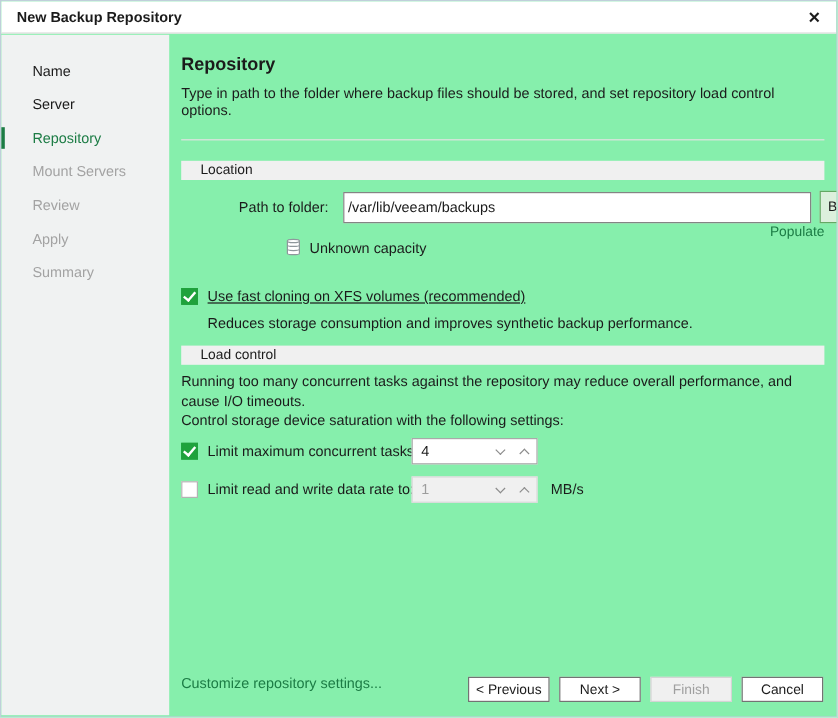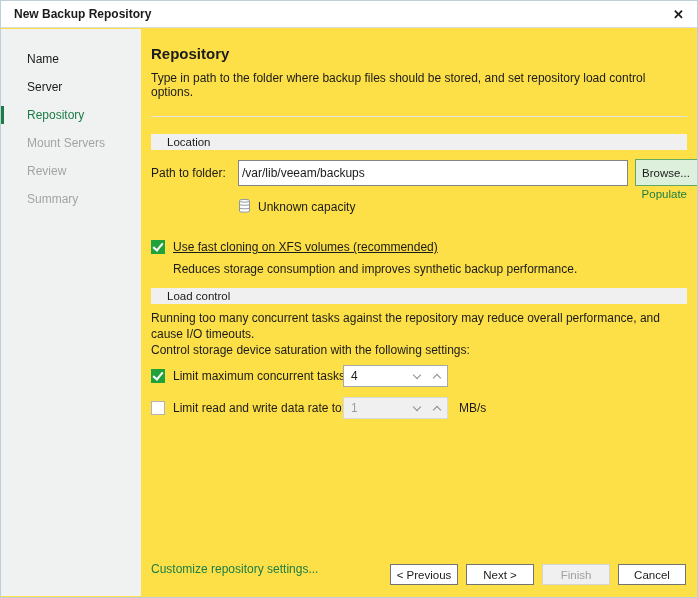--- a/index.html
+++ b/index.html
@@ -1,19 +1,19 @@
 <!DOCTYPE html>
 <html><head>
 <meta charset="utf-8">
 <style>
   * { margin:0; padding:0; box-sizing:border-box; }
   body { background:#ffffff; font-family:"Liberation Sans", sans-serif; }
   .dialog {
     position:relative; width:698px; height:598px;
-    background:#fde047; border:1px solid #bfcfda; overflow:hidden;
+    background:#86efac; border:1px solid #bfcfda; overflow:hidden;
     font-size:12px; color:#1b1b1b;
   }
   
   .titlebar {
     position:absolute; top:0; left:0; right:0; height:27px;
     display:flex; align-items:center; padding:0 13px;
     border-bottom:1px solid #dcdcdc; background:#fff;
   }
   .titlebar .title { font-weight:bold; font-size:12px; }
   .close-btn {
@@ -41,21 +41,21 @@
           padding:16px 10px 0 10px; }
   h1.heading { font-size:15px; font-weight:bold; color:#1b1b1b; }
   .subtitle { margin-top:9px; line-height:14px; }
   .top-divider { margin-top:17px; border-top:1px solid #e3e3e3; }
   .section-bar {
     margin-top:17px; height:16px; line-height:16px; padding-left:16px;
     background:#f0f0f0; color:#1b1b1b; font-size:11.5px;
   }
   .section-bar.load { margin-top:12px; }
   
-  .path-row { position:relative; margin-top:11px; display:flex; align-items:center; height:24px; }
+  .path-row { position:relative; margin-top:11px; display:flex; align-items:center; height:24px;margin-left:48px; }
   .path-label { width:87px; flex:none; }
   .path-input {
     width:390px; height:26px; border:1px solid #848484; background:#fff;
     padding:0 3px; font-family:"Liberation Sans", sans-serif; font-size:12px; color:#1b1b1b; outline:none;
   }
   .browse-btn {
     position:absolute; left:484px; top:-2px; width:70px; height:27px;
     background:#dcf0dc; border:1px solid #63a963; color:#1b1b1b;
     font-size:11.5px; display:flex; align-items:center; justify-content:flex-start;
     padding-left:6px; cursor:pointer;
@@ -116,20 +116,21 @@
     <span class="title">New Backup Repository</span>
     <span class="close-btn">✕</span>
   </div>
 
   <div class="sidebar">
     <div class="nav-item completed">Name</div>
     <div class="nav-item completed">Server</div>
     <div class="nav-item active">Repository</div>
     <div class="nav-item upcoming">Mount Servers</div>
     <div class="nav-item upcoming">Review</div>
+    <div class="nav-item upcoming">Apply</div>
     <div class="nav-item upcoming">Summary</div>
   </div>
 
   <div class="main">
     <h1 class="heading">Repository</h1>
     <div class="subtitle">Type in path to the folder where backup files should be stored, and set repository load control options.</div>
     <div class="top-divider"></div>
 
     <div class="section-bar">Location</div>
 

